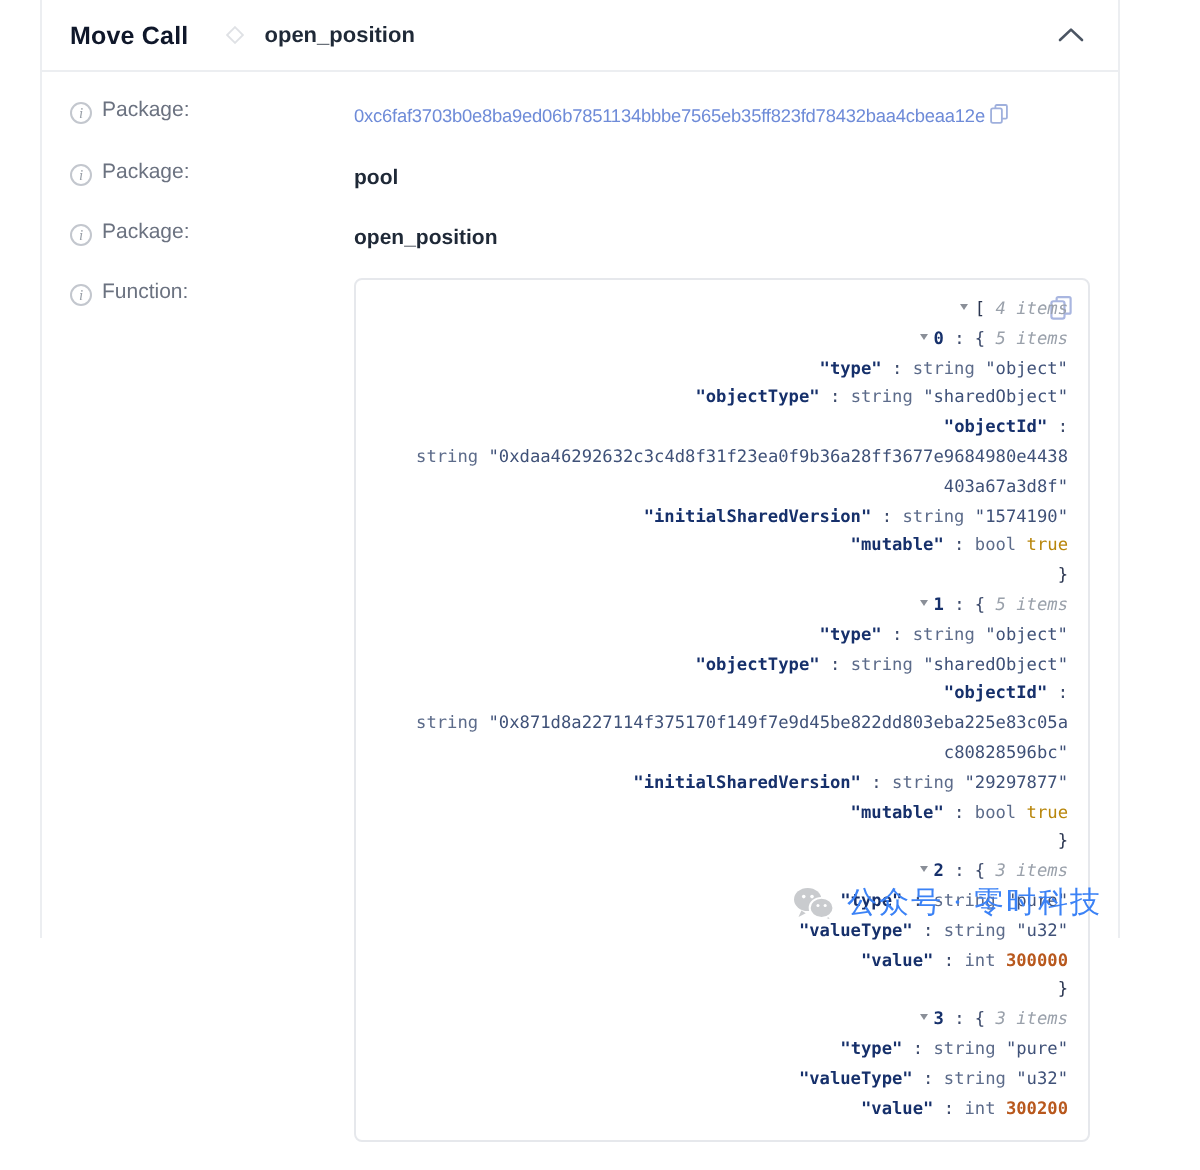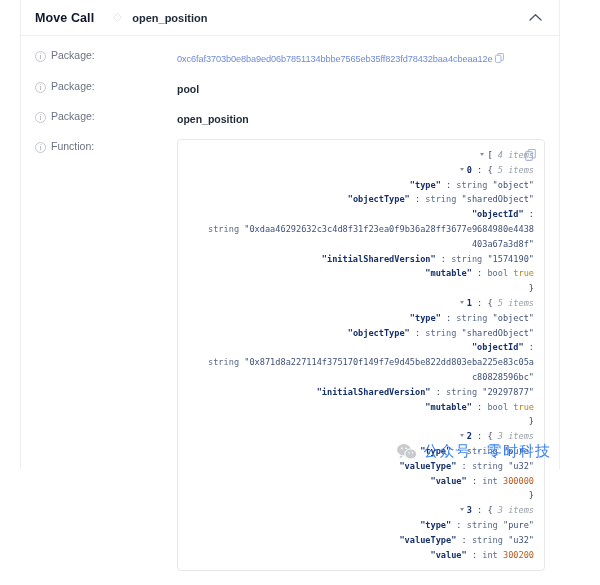--- a/index.html
+++ b/index.html
@@ -88,21 +88,21 @@
   }
   .tri.open{
     border-left:2.8px solid transparent;border-right:2.8px solid transparent;
     border-top:3.6px solid #8a8f98;border-bottom:0;vertical-align:2px;
   }
   .items{color:#9aa1ab;font-style:italic;}
   .key{color:#16306b;font-weight:700;}
   .punct{color:#3c4a6b;}
   .typ{color:#5c6b8a;}
   .str{color:#3f5178;}
-  .num{color:#b8581d;font-weight:400;}
+  .num{color:#b8581d;font-weight:700;}
   .bool{color:#b8860b;}
   .brk{color:#2a3550;}
   
   .wm{
     position:absolute;right:8px;bottom:8px;
     display:flex;align-items:center;gap:6px;
     color:#3b82f6;font-size:15px;
     font-family:Liberation Serif, serif;
     letter-spacing:1px;user-select:none;
   }

